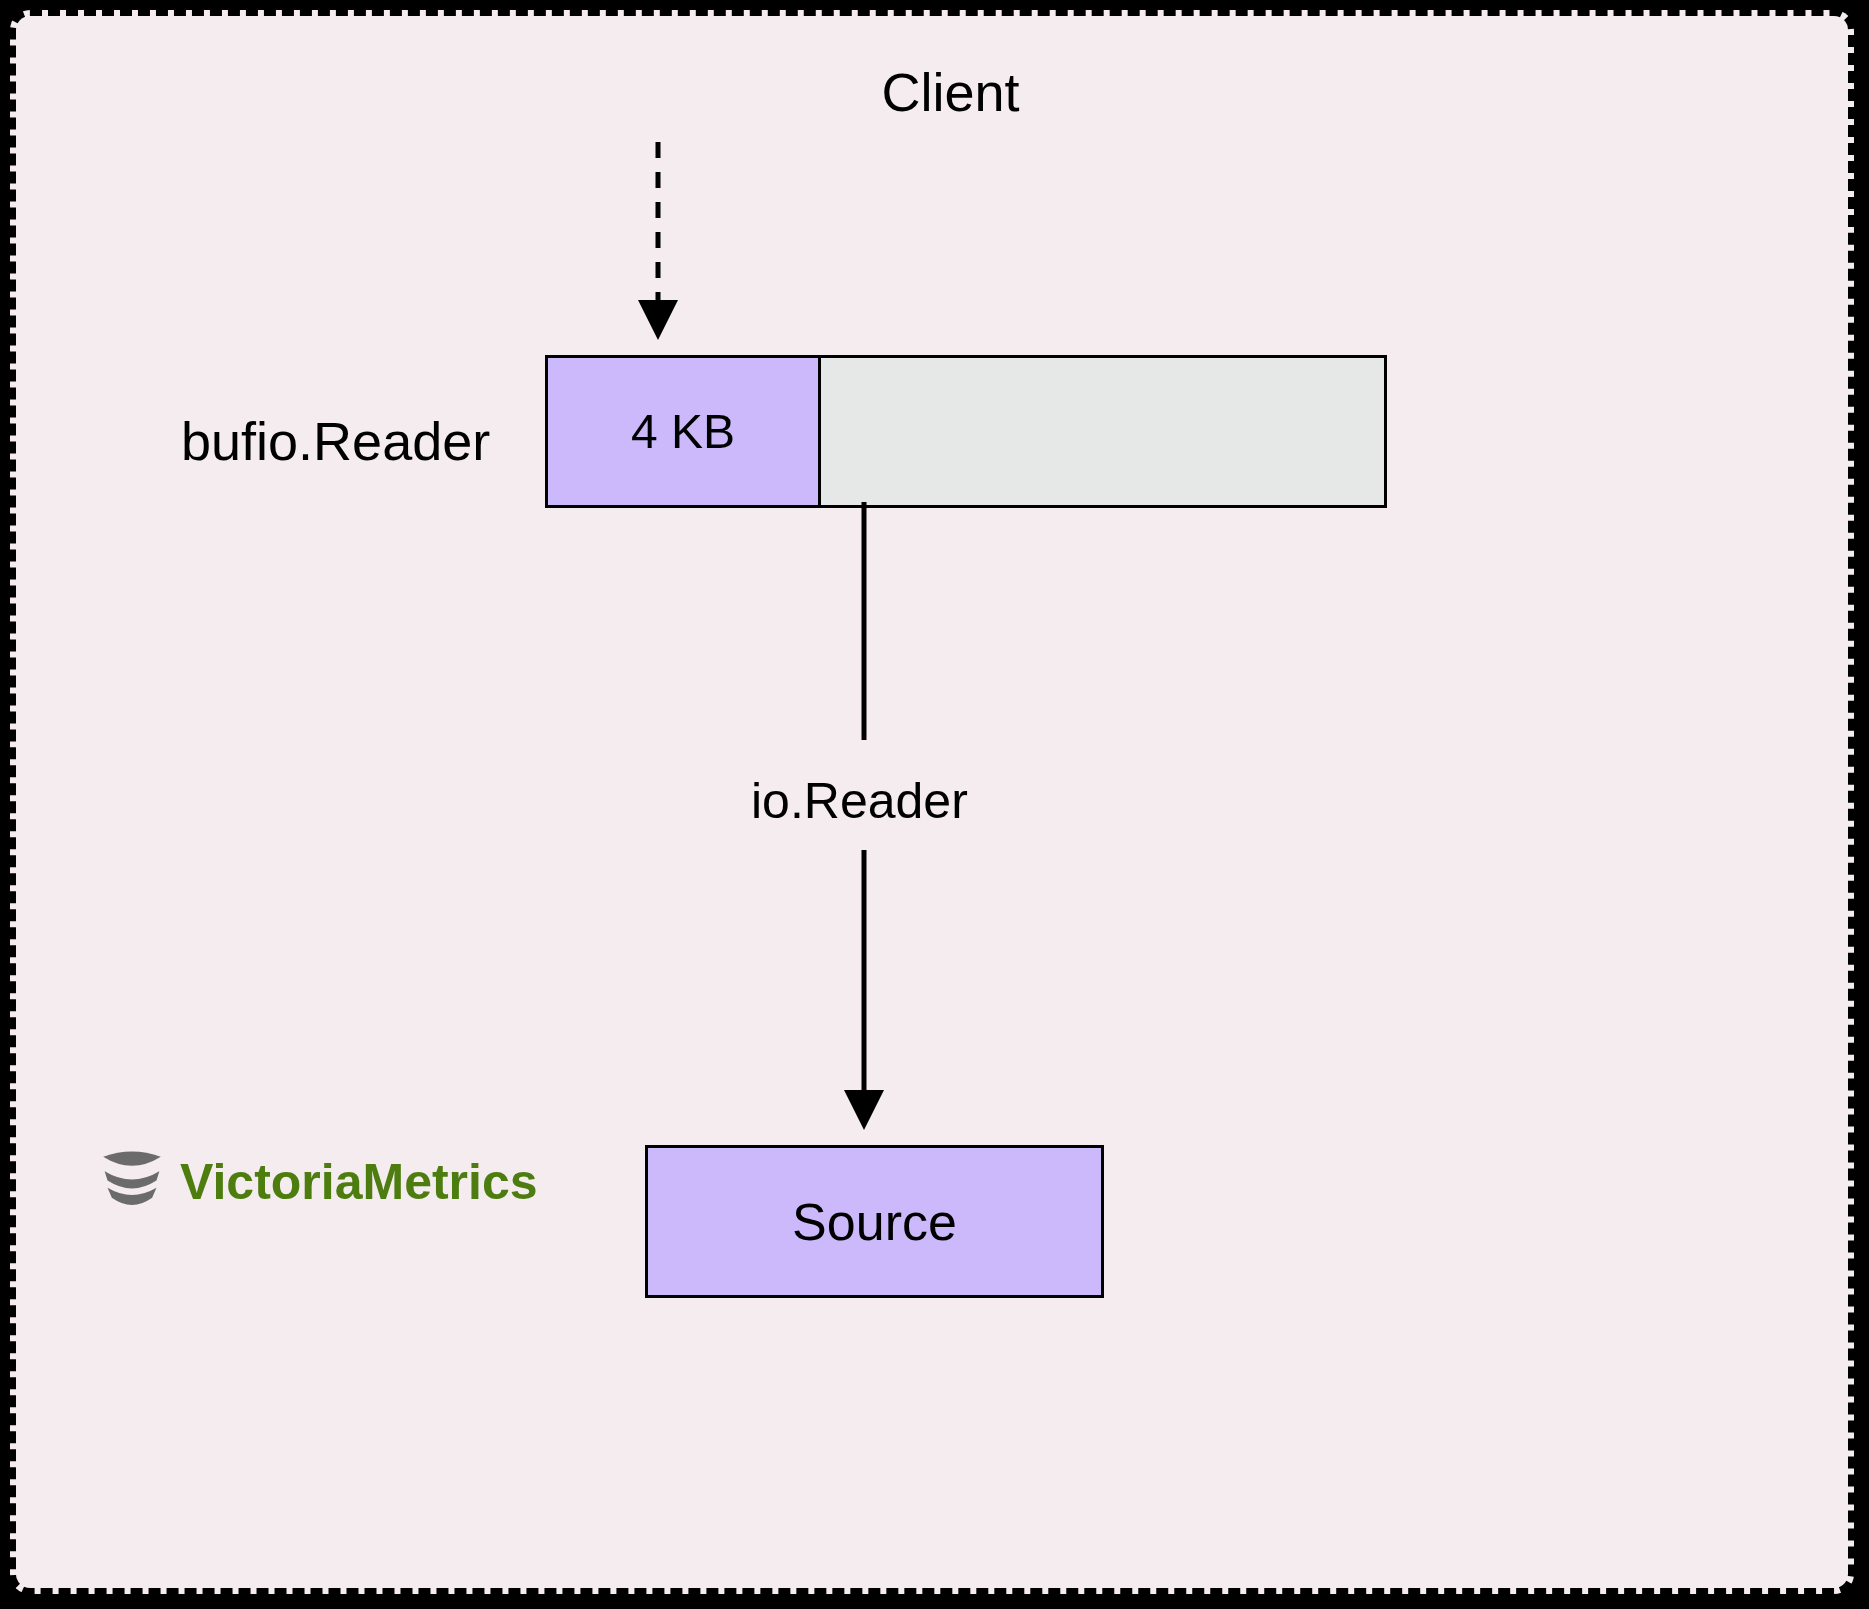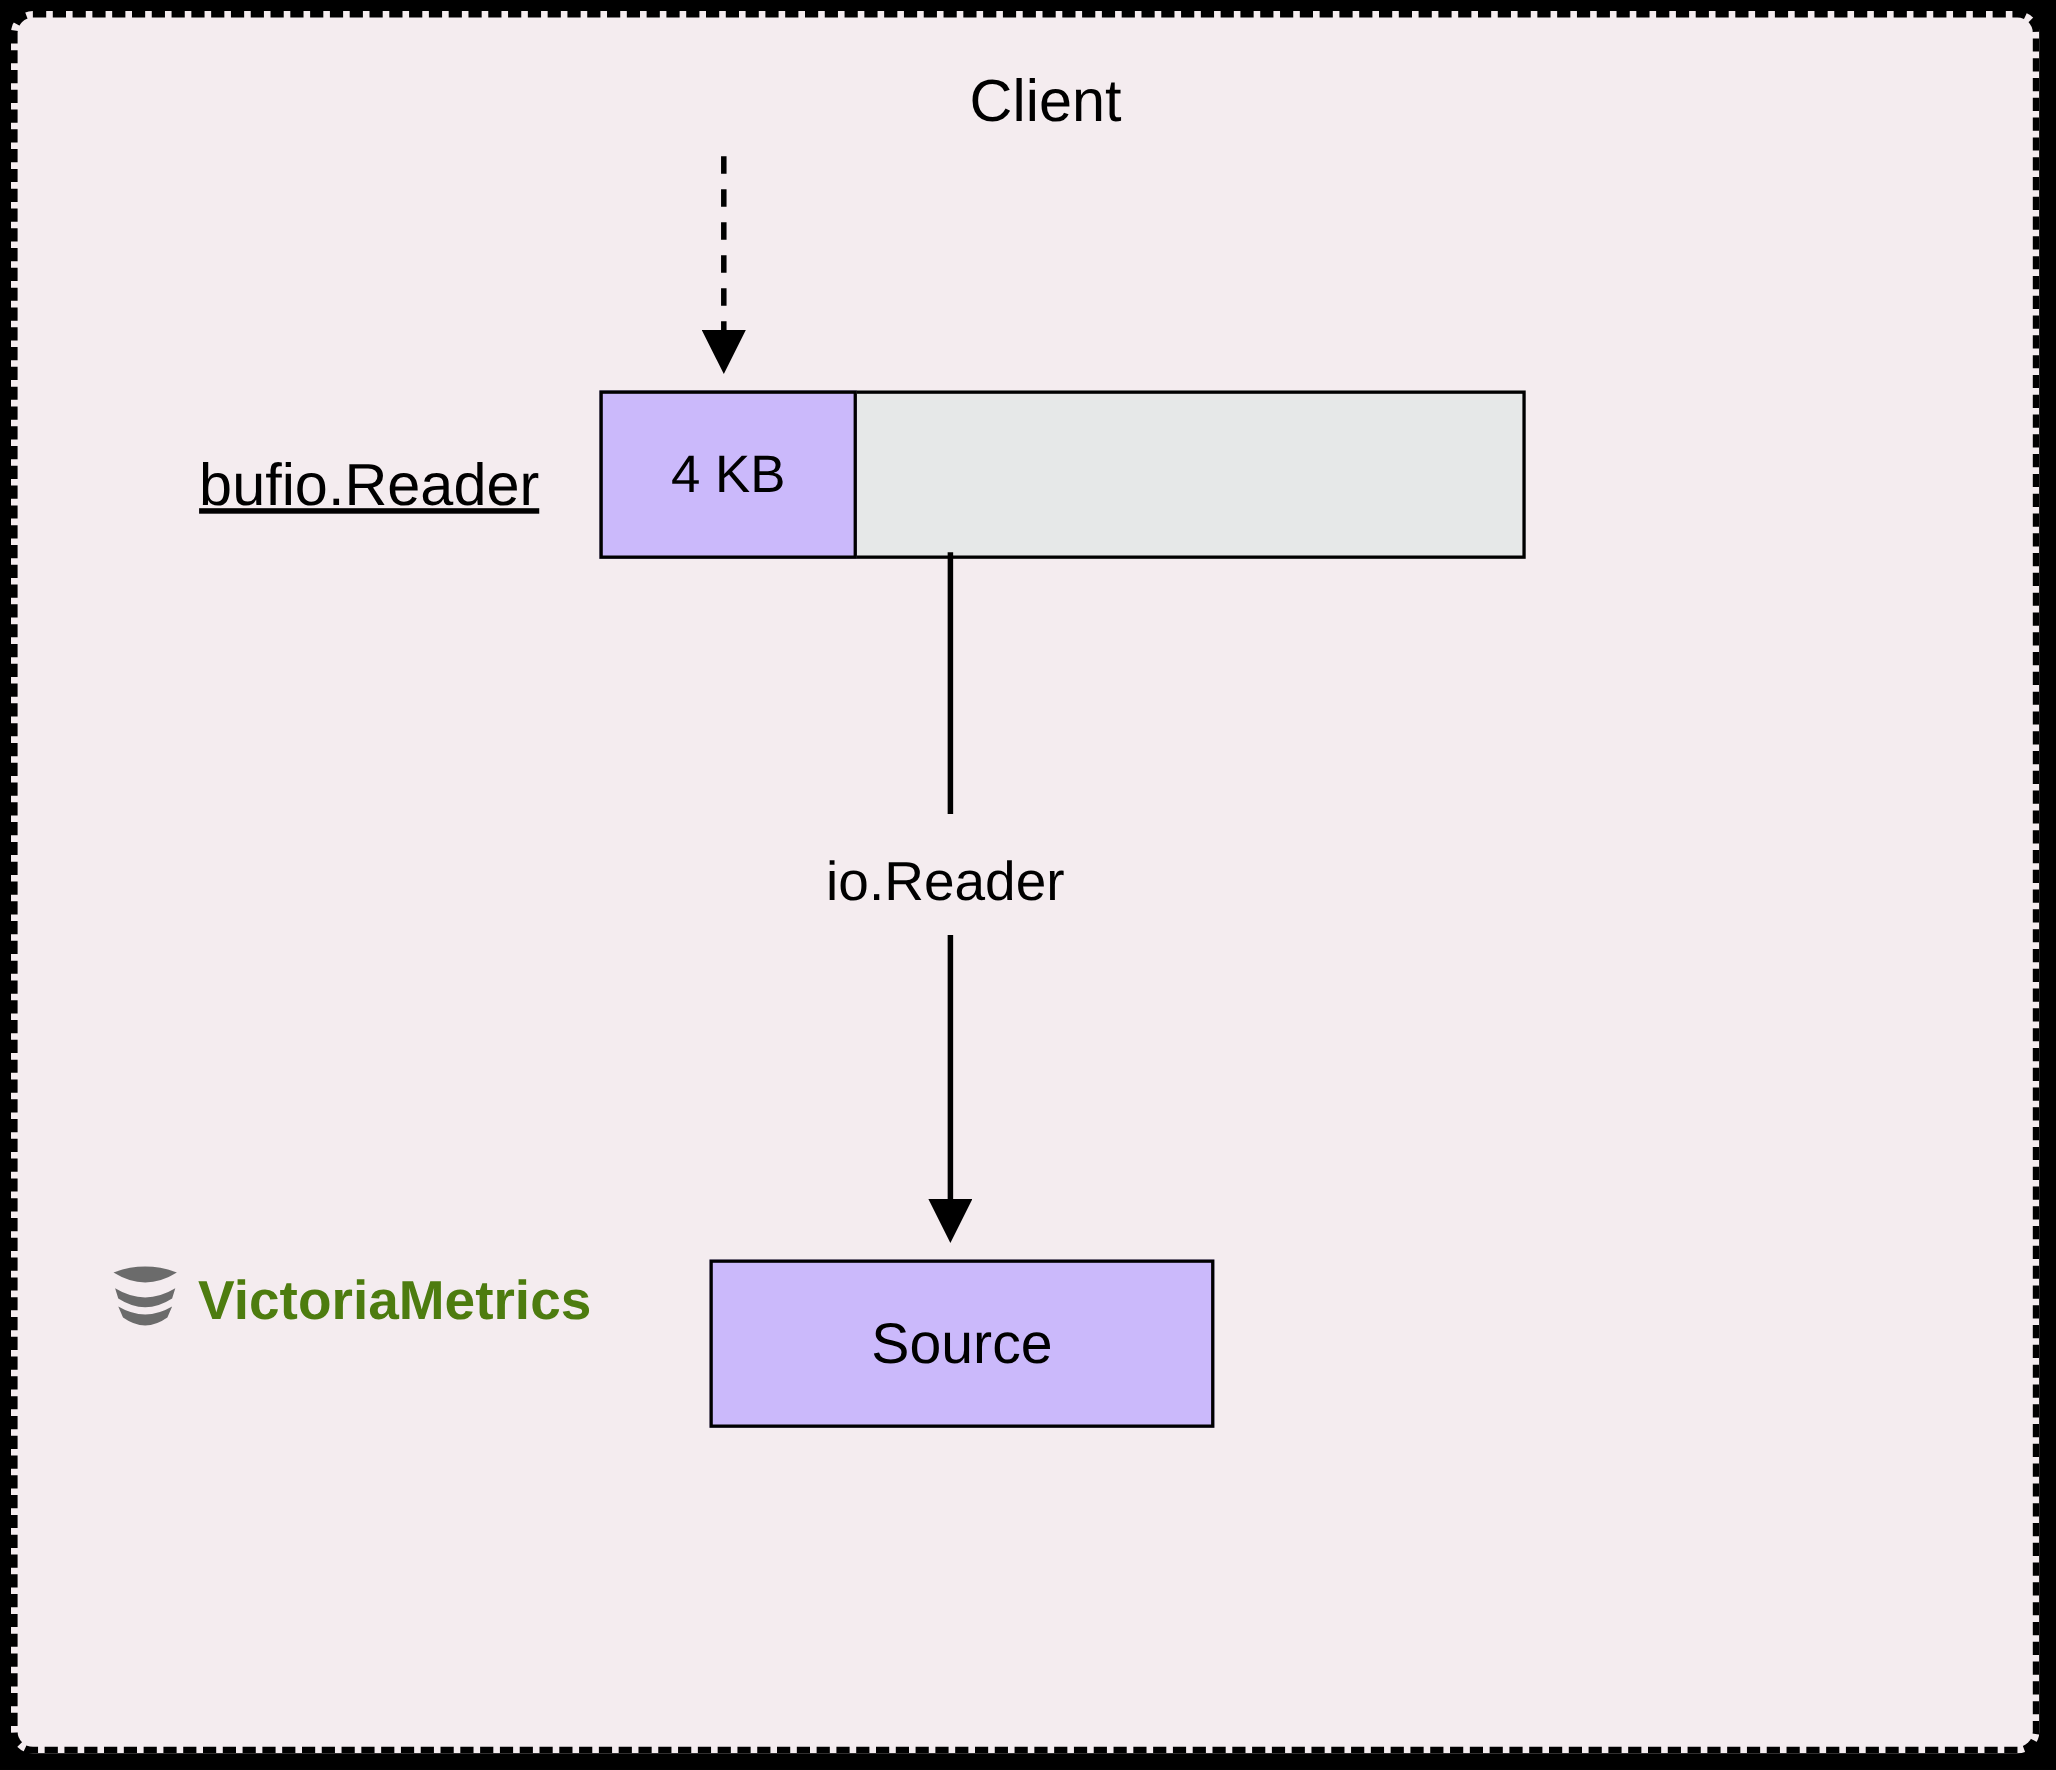--- a/index.html
+++ b/index.html
@@ -25,32 +25,31 @@
   .client-label {
     left: 0; top: 45px; width: 1869px;
     text-align: center;
     font-size: 54px;
     color: #000;
   }
   .buffer-label {
     left: 165px; top: 394px;
     font-size: 54px;
     color: #000;
-    text-decoration: underline;
   }
   .buffer-bar {
     left: 529px; top: 339px;
     width: 842px; height: 153px;
     border: 3px solid #000;
     background: #e6e8e8;
     box-sizing: border-box;
   }
   .buffer-fill {
     left: 529px; top: 339px;
-    width: 234px; height: 153px;
+    width: 276px; height: 153px;
     border: 3px solid #000;
     background: #cbb9fb;
     box-sizing: border-box;
     display: flex;
     align-items: center;
     justify-content: center;
     font-size: 48px;
     color: #000;
   }
   .ioreader-label {

